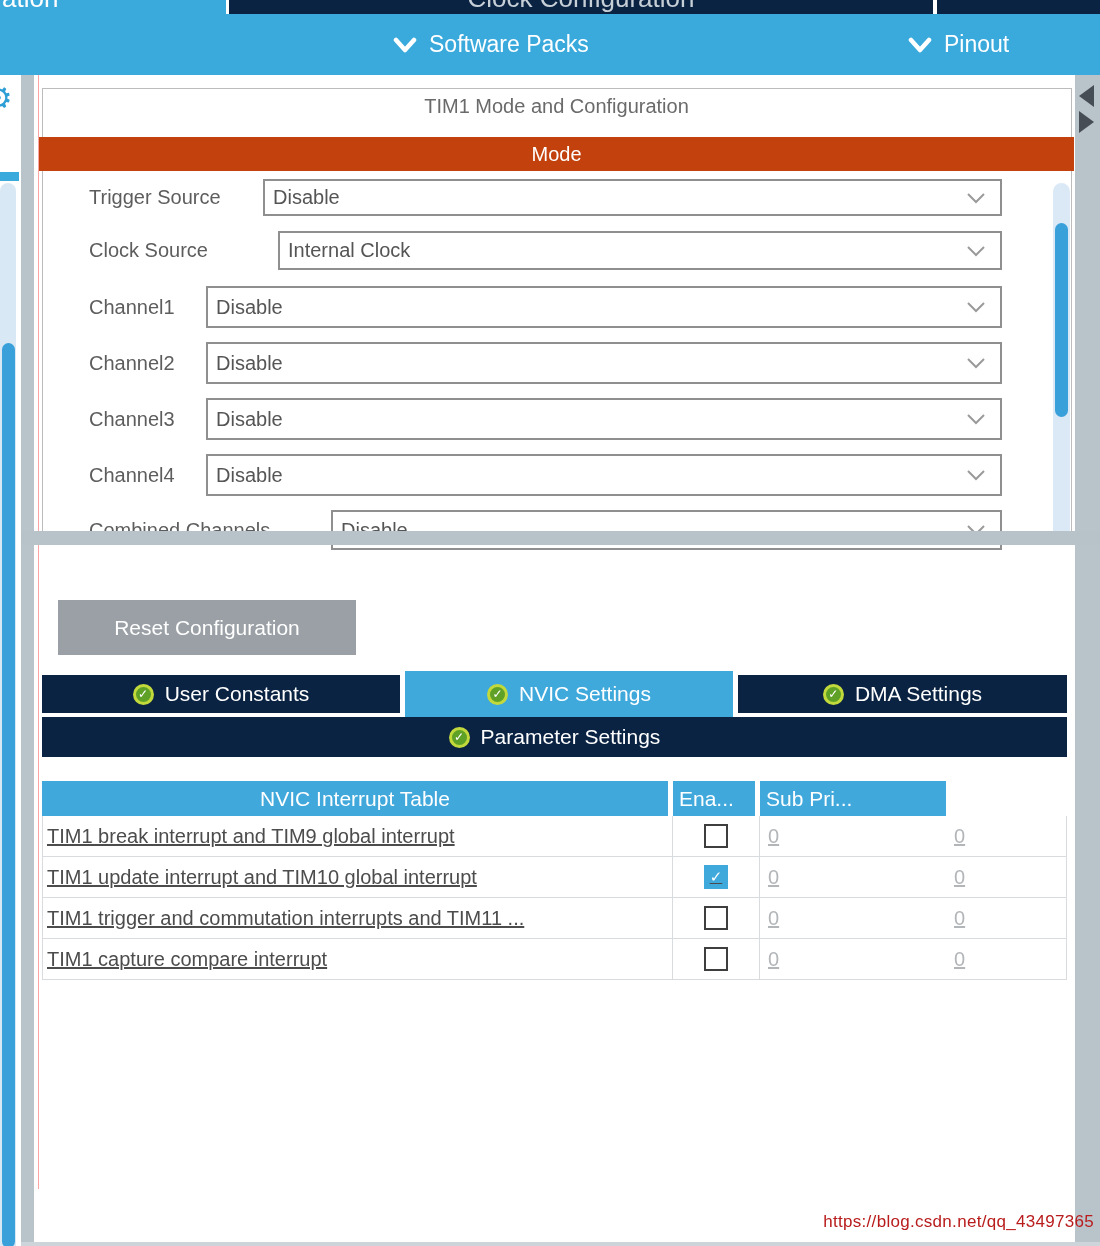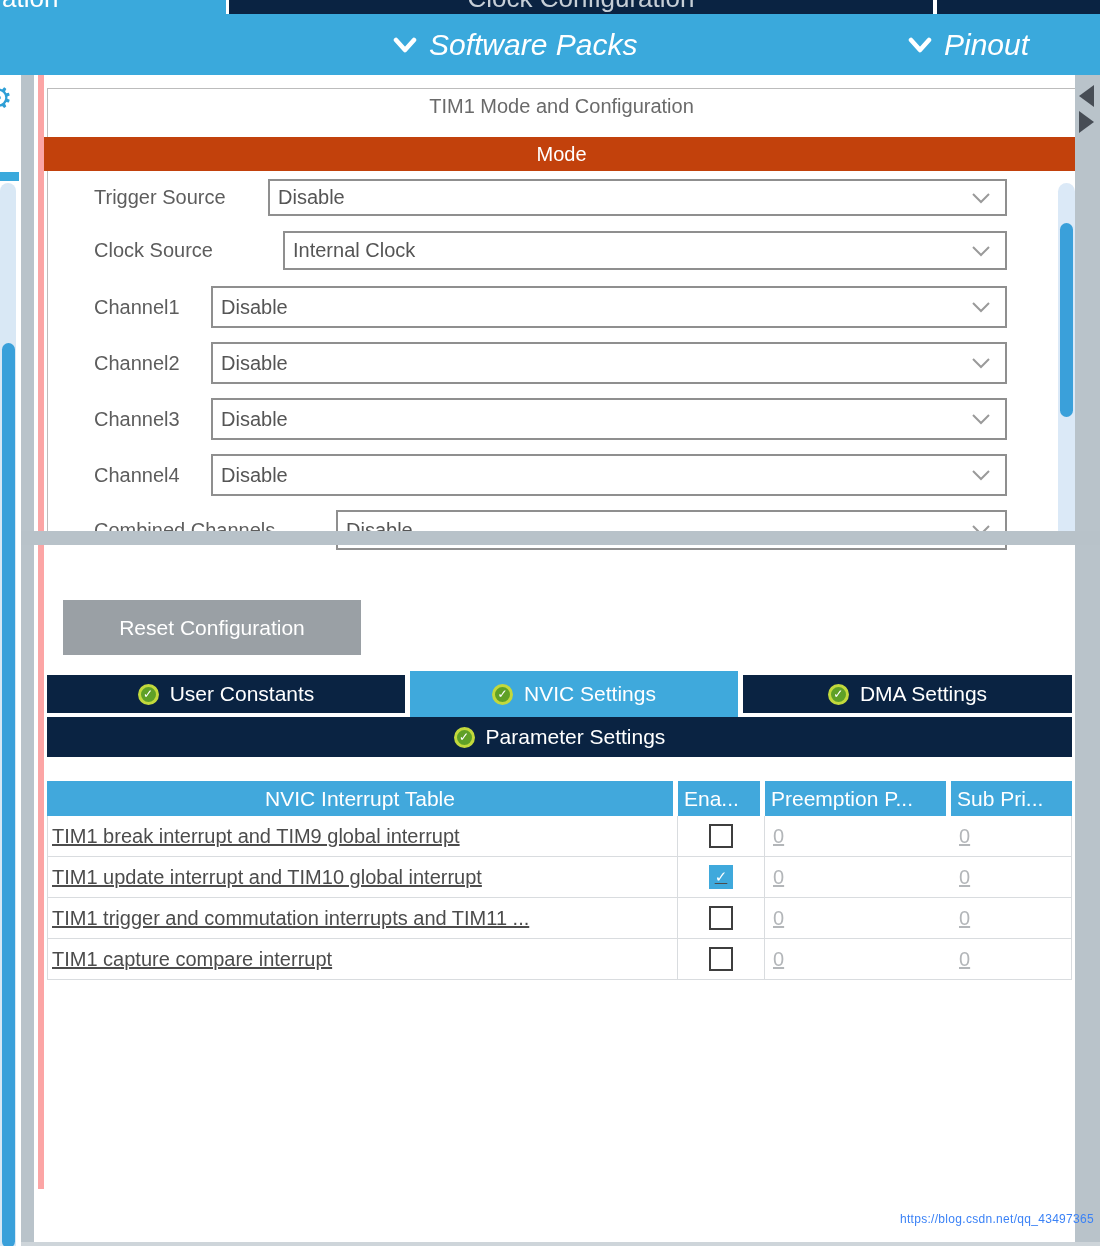--- a/index.html
+++ b/index.html
@@ -11,38 +11,38 @@
   
   .topnav{position:absolute;left:0;top:0;width:1100px;height:14px;background:#0a2342;}
   .topnav .tab-left{position:absolute;left:0;top:0;width:226px;height:14px;background:#3aa9dc;overflow:hidden;}
   .topnav .tab-left span{display:block;margin:-17px 0 0 2px;font-size:26px;color:#ffffff;white-space:nowrap;}
   .topnav .gap1{position:absolute;left:226px;top:0;width:3px;height:14px;background:#ffffff;}
   .topnav .tab-center{position:absolute;left:229px;top:0;width:704px;height:14px;overflow:hidden;}
   .topnav .tab-center span{display:block;margin-top:-17px;text-align:center;font-size:26px;color:#c6ced6;white-space:nowrap;}
   .topnav .gap2{position:absolute;left:933px;top:0;width:4px;height:14px;background:#ffffff;}
   
   .toolbar{position:absolute;left:0;top:14px;width:1100px;height:61px;background:#3aa9dc;}
-  .tool-item{position:absolute;top:0;height:61px;display:flex;align-items:center;gap:12px;color:#ffffff;font-size:30px;cursor:default;font-style:italic;}
+  .tool-item{position:absolute;top:0;height:61px;display:flex;align-items:center;gap:12px;color:#ffffff;font-size:23px;cursor:default;}
   .tool-item svg{display:block;}
   .tool-sw{left:393px;}
   .tool-pin{left:908px;}
   
   .sidebar{position:absolute;left:0;top:75px;width:21px;height:1171px;background:#ffffff;overflow:hidden;}
   .gear-frag{position:absolute;left:-16px;top:4px;font-size:32px;color:#2e9fd6;}
   .sel-frag{position:absolute;left:0;top:97px;width:19px;height:9px;background:#3aa9dc;}
   .side-track{position:absolute;left:0;top:108px;width:16px;height:1063px;background:#d9e8f5;border-radius:8px 8px 0 0;}
   .side-thumb{position:absolute;left:2px;top:160px;width:13px;height:905px;background:#3aa0da;border-radius:7px;}
   
   .gutter-left{position:absolute;left:21px;top:75px;width:13px;height:1171px;background:#b9c3ca;}
   .gutter-right{position:absolute;left:1075px;top:75px;width:25px;height:1171px;background:#b9c3ca;}
   .tri{position:absolute;width:0;height:0;}
   .tri-left{left:4px;top:10px;border-top:11px solid transparent;border-bottom:11px solid transparent;border-right:15px solid #474d55;}
   .tri-right{left:4px;top:36px;border-top:11px solid transparent;border-bottom:11px solid transparent;border-left:15px solid #474d55;}
   
-  .main{position:absolute;left:38px;top:75px;width:1037px;height:1114px;background:#ffffff;border-left:6px solid #fca5a5;}
+  .main{position:absolute;left:38px;top:75px;width:1037px;height:1114px;background:#ffffff;border-left:1px solid #fca5a5;}
   .group-box{position:absolute;left:3px;top:13px;width:1028px;height:443px;border:1px solid #bcbcbc;}
   .panel-title{position:absolute;left:0;top:20px;width:1035px;text-align:center;font-size:20px;color:#6a6a6a;}
   .sec-bar{position:absolute;left:0;width:1035px;height:34px;background:#c2410c;color:#ffffff;font-size:20px;display:flex;align-items:center;justify-content:center;}
   .mode-bar{top:62px;}
   .config-bar{top:470px;}
   
   .mlabel{position:absolute;font-size:20px;color:#5d5d5d;display:flex;align-items:center;}
   .mbox{position:absolute;border:2px solid #8f8f8f;background:#ffffff;display:flex;align-items:center;font-size:20px;color:#555555;padding-left:8px;box-sizing:border-box;}
   .mbox .dd{position:absolute;right:14px;top:50%;transform:translateY(-50%);}
   
@@ -68,21 +68,21 @@
   .nrow:last-child{border-bottom:none;}
   .ncell{display:flex;align-items:center;font-size:20px;color:#4c4c4c;border-right:1px solid #d9dcdf;padding-left:4px;box-sizing:border-box;white-space:nowrap;overflow:hidden;text-decoration:underline;}
   .ncell.num{color:#b3b6b9;padding-left:8px;border-right:none;}
   .ncell.mid{border-right:none;}
   .ncell.cbc{justify-content:center;padding-left:0;}
   .cb{width:20px;height:20px;border:2px solid #3e3e3e;background:#ffffff;font-size:15px;line-height:20px;text-align:center;color:transparent;}
   .cb.checked{background:#3fa9dc;border-color:#3fa9dc;color:#ffffff;}
   
   .splitter{position:absolute;left:21px;top:531px;width:1079px;height:14px;background:#b8c2c9;}
   .bottom-strip{position:absolute;left:21px;top:1242px;width:1079px;height:4px;background:#ced5da;}
-  .watermark{position:absolute;right:6px;top:1212px;font-size:12px;color:#3b82f6;letter-spacing:.3px;text-align:center;}
+  .watermark{position:absolute;right:6px;top:1212px;font-size:17px;color:#b91c1c;letter-spacing:.3px;text-align:center;}
 </style>
 </head>
 <body>
 
 <div class="topnav">
   <div class="tab-left">
     <span>ation</span>
   </div>
   <div class="gap1"></div>
   <div class="tab-center">
@@ -200,21 +200,20 @@
   </div>
   <div class="tab tab-param">
     <span class="badge">✓</span>
     <span>Parameter Settings</span>
   </div>
 
   <div class="ntable">
     <div class="nhead">
       <div class="hcell">NVIC Interrupt Table</div>
       <div class="hcell">Ena...</div>
-      <div class="hcell">Preemption P...</div>
       <div class="hcell">Sub Pri...</div>
     </div>
     <div class="nbody">
       <div class="nrow">
         <div class="ncell">TIM1 break interrupt and TIM9 global interrupt</div>
         <div class="ncell cbc">
             <span class="cb"></span>
           </div>
         <div class="ncell num mid">0</div>
         <div class="ncell num">0</div>

